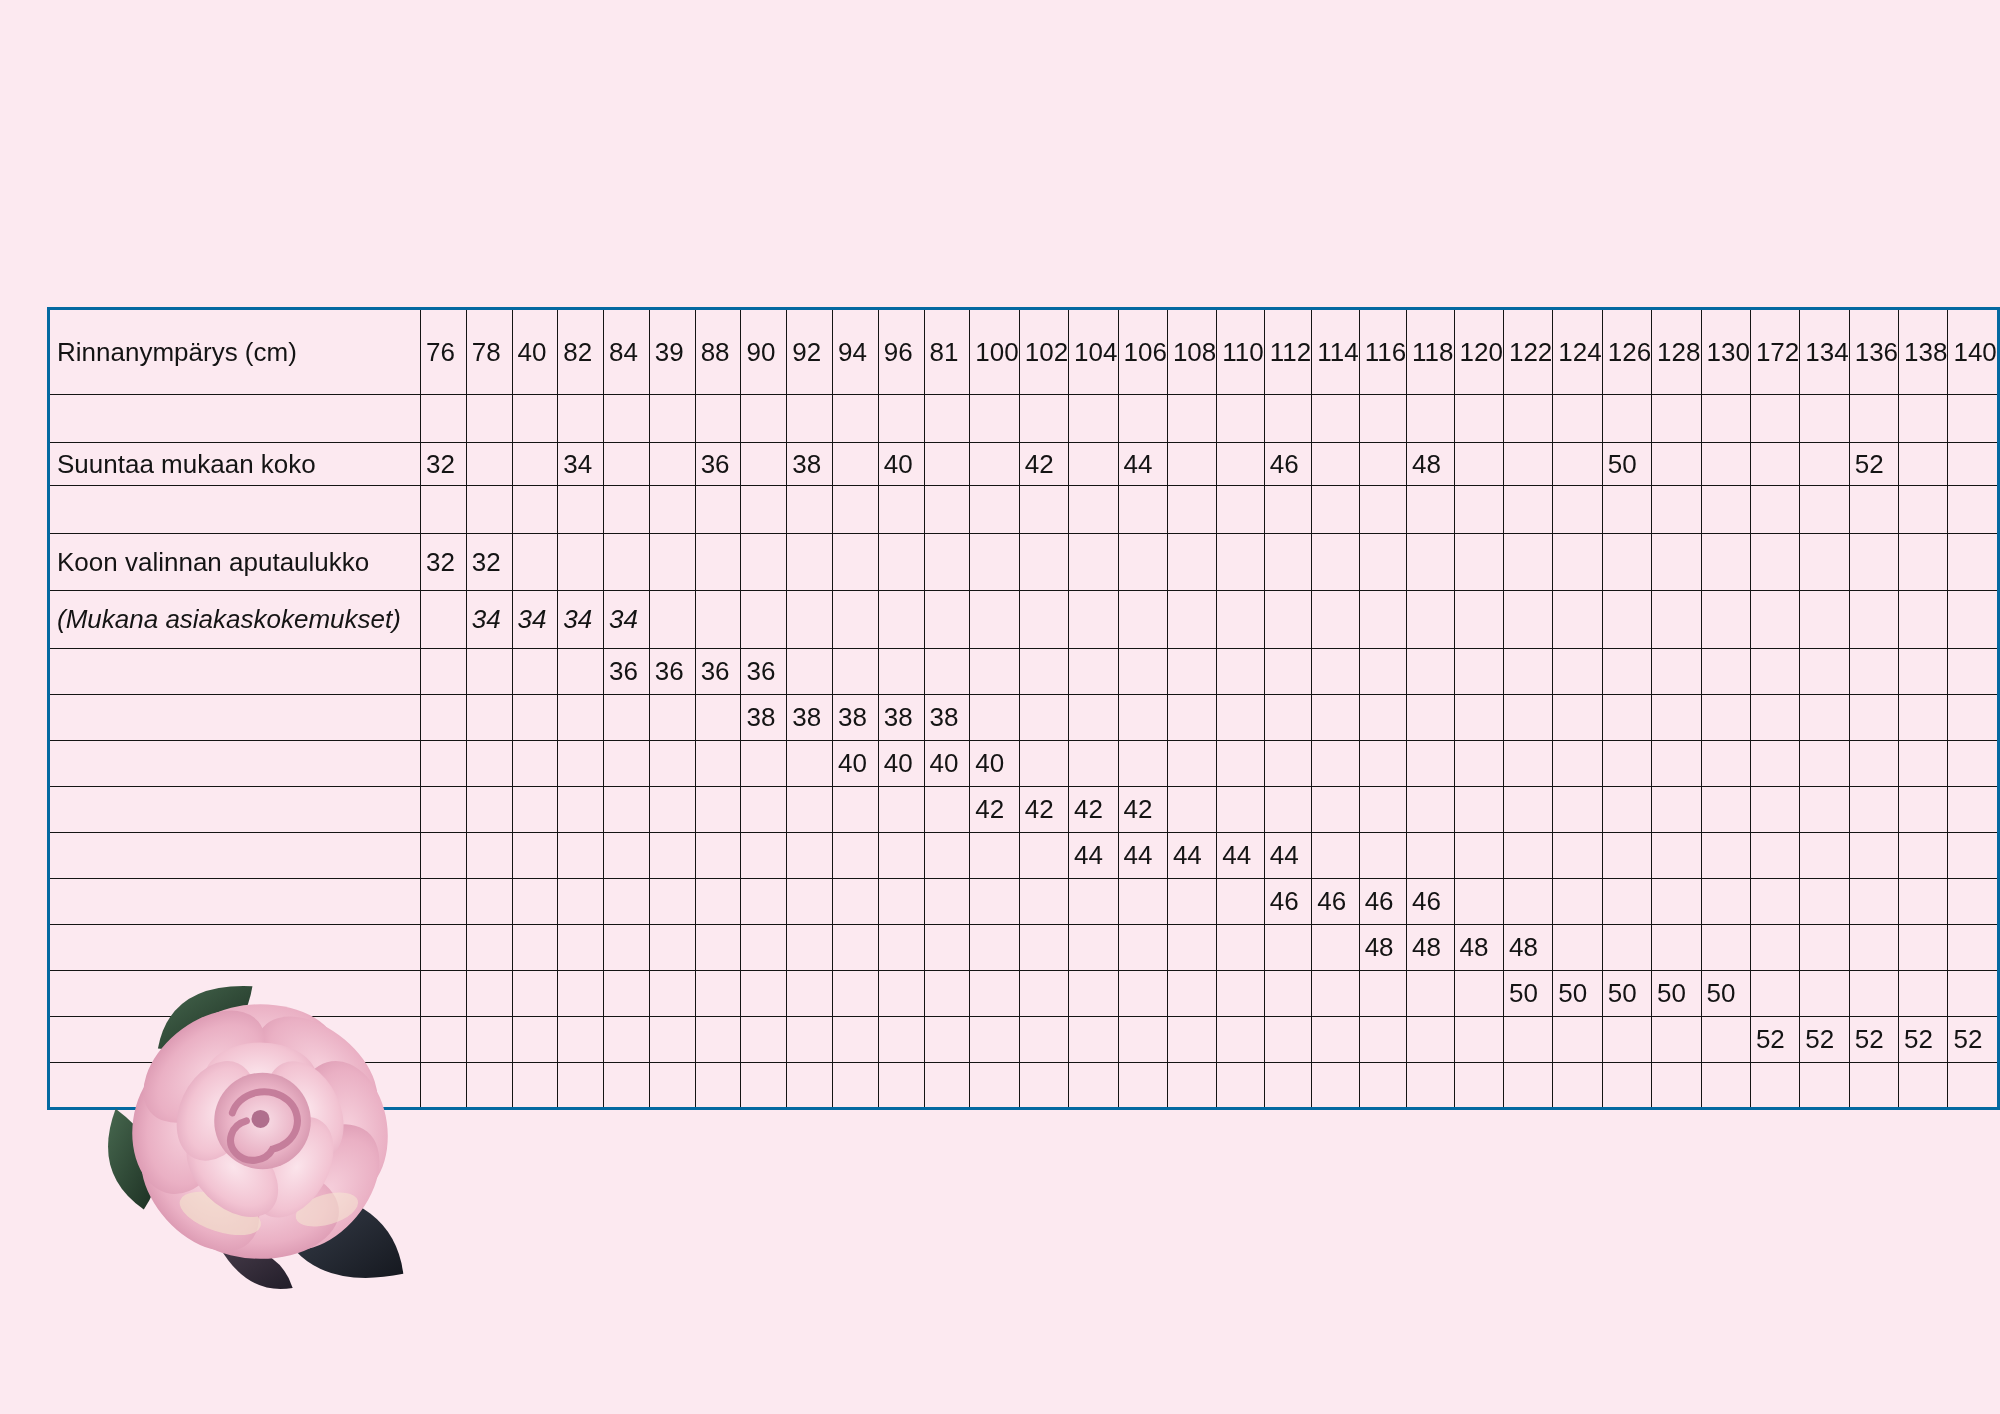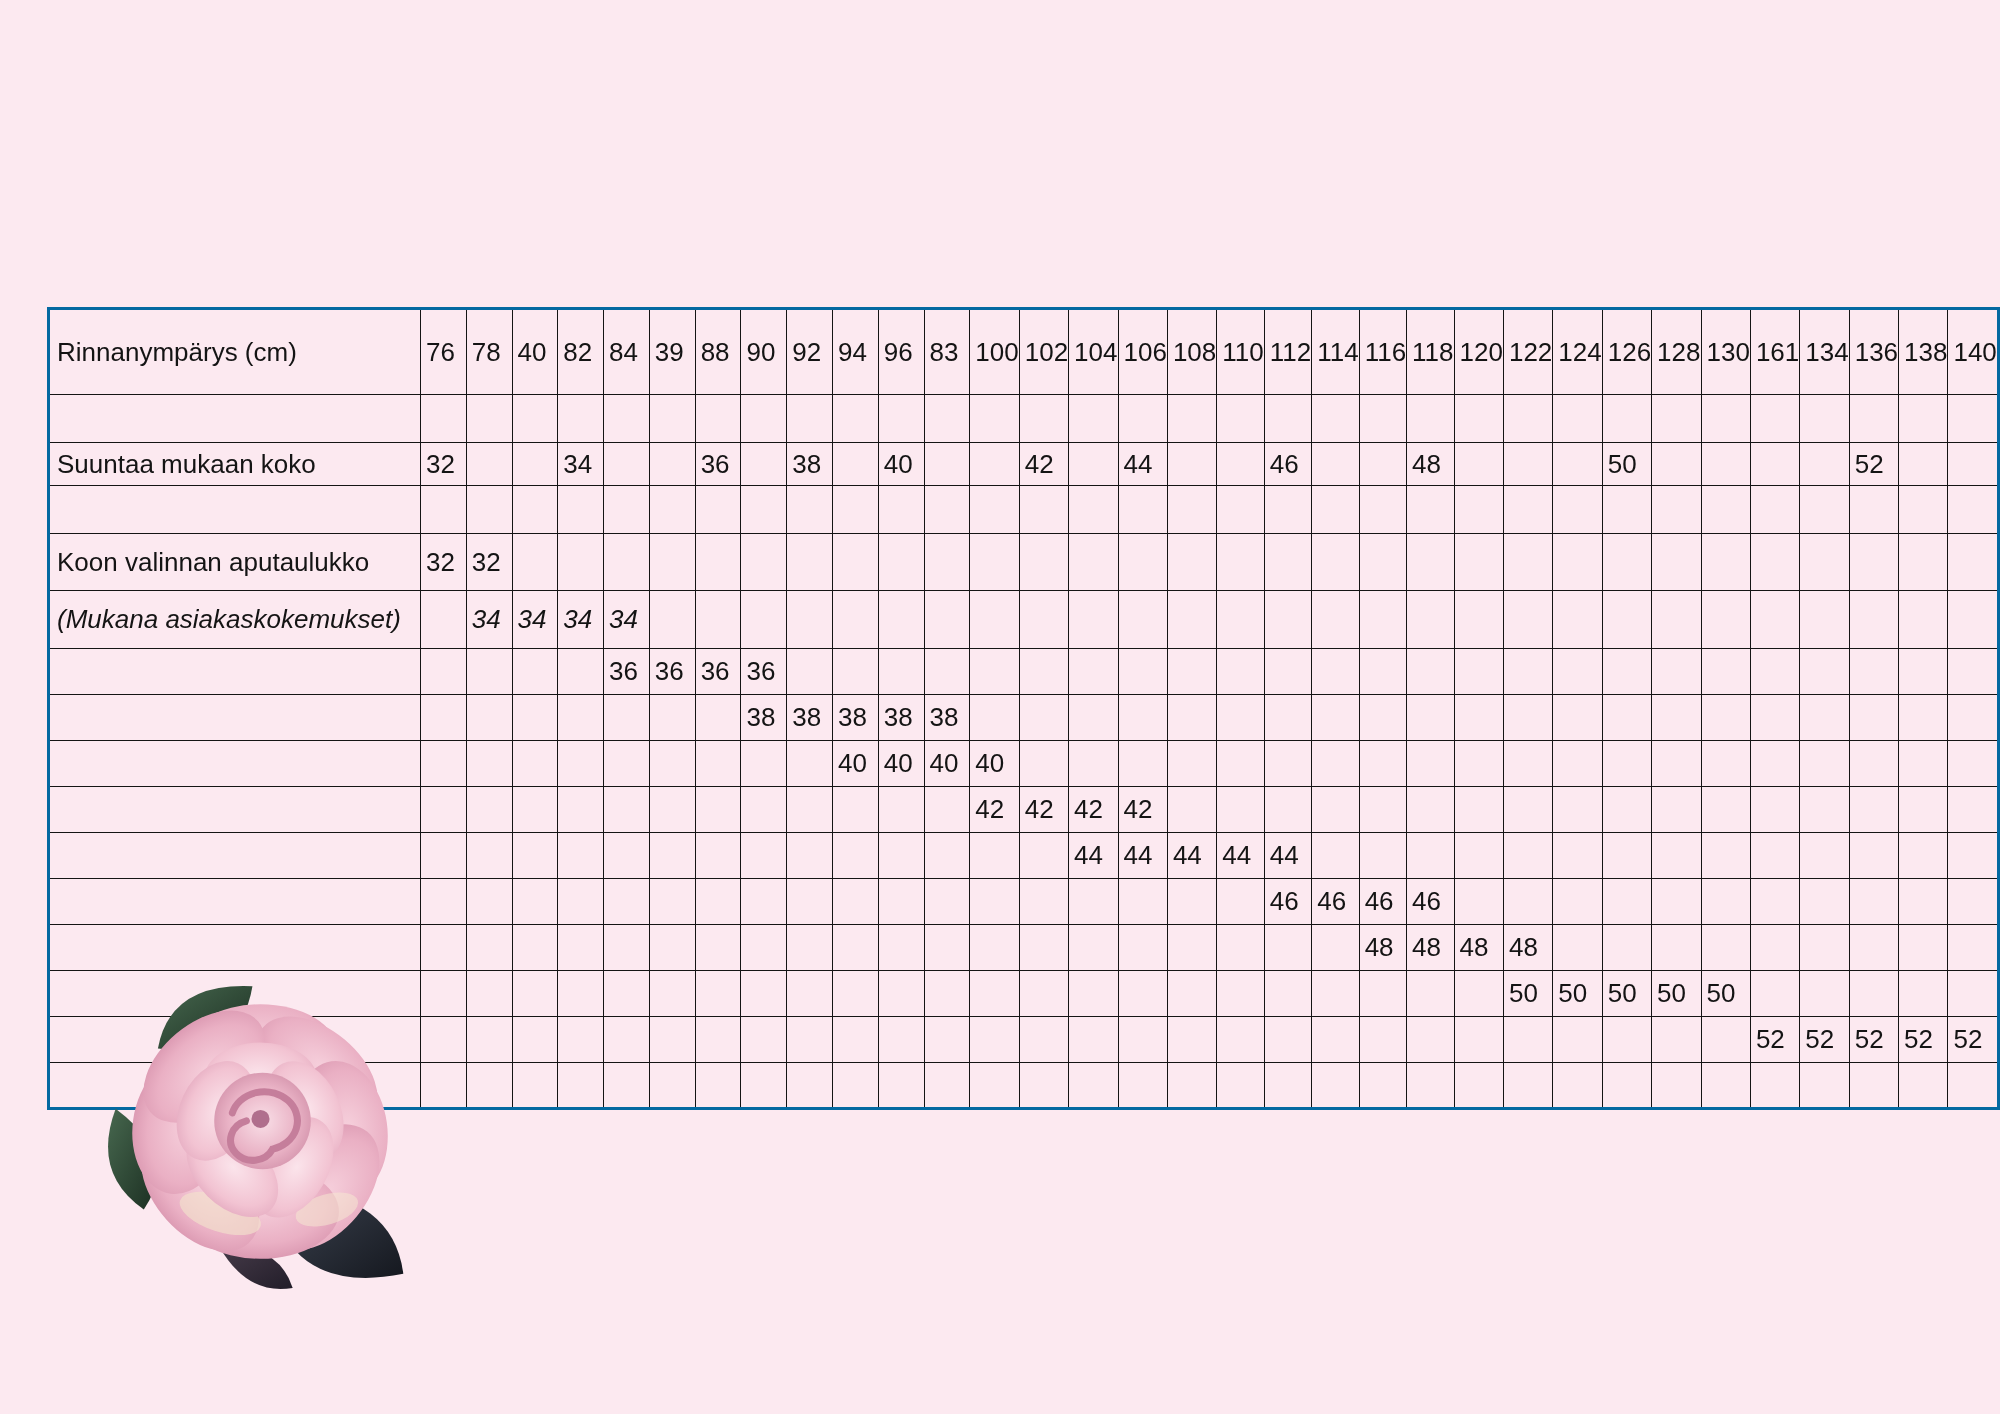--- a/index.html
+++ b/index.html
@@ -91,38 +91,38 @@
           <td>78</td>
           <td>40</td>
           <td>82</td>
           <td>84</td>
           <td>39</td>
           <td>88</td>
           <td>90</td>
           <td>92</td>
           <td>94</td>
           <td>96</td>
-          <td>83</td>
+          <td>81</td>
           <td>100</td>
           <td>102</td>
           <td>104</td>
           <td>106</td>
           <td>108</td>
           <td>110</td>
           <td>112</td>
           <td>114</td>
           <td>116</td>
           <td>118</td>
           <td>120</td>
           <td>122</td>
           <td>124</td>
           <td>126</td>
           <td>128</td>
           <td>130</td>
-          <td>161</td>
+          <td>172</td>
           <td>134</td>
           <td>136</td>
           <td>138</td>
           <td>140</td>
         </tr>
         <tr style="height: 48px;">
           <td class="label-cell"></td>
           <td></td>
           <td></td>
           <td></td>

